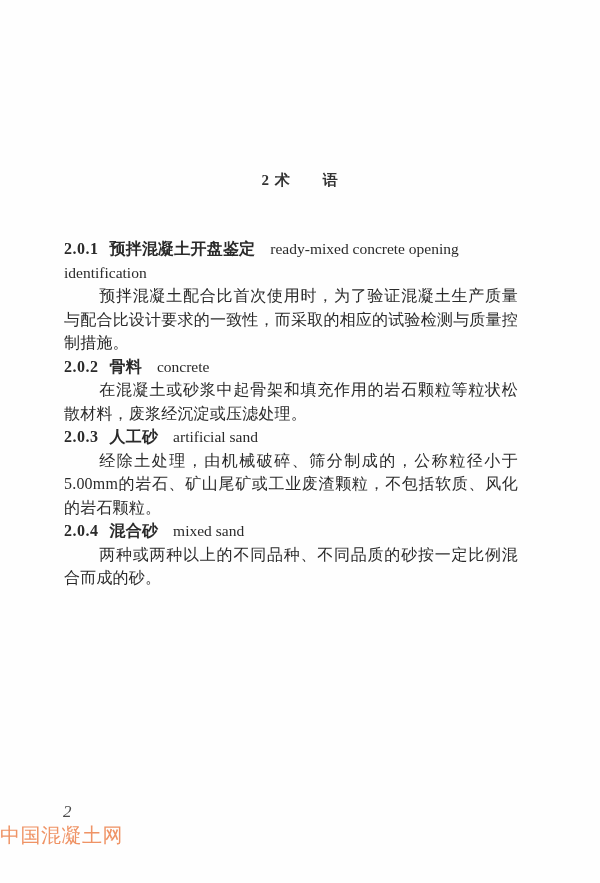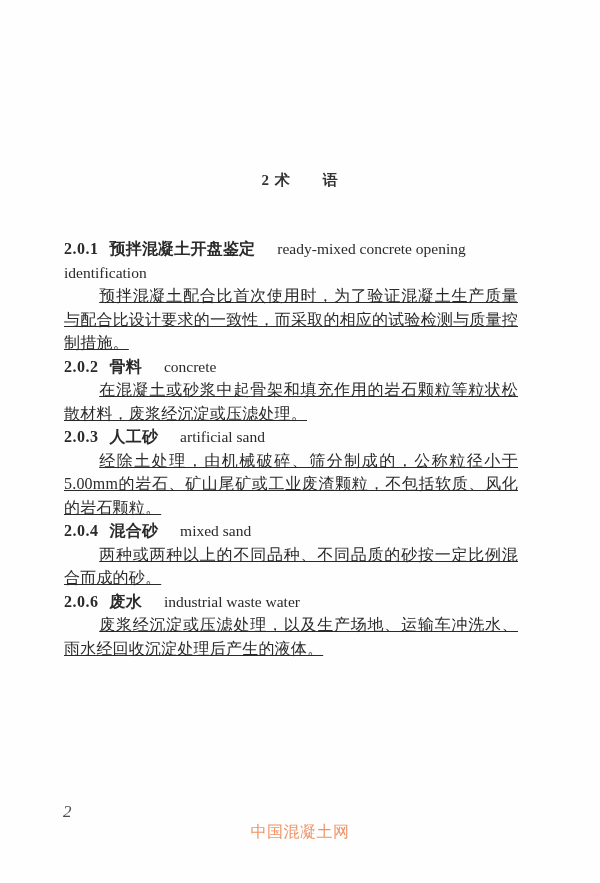--- a/index.html
+++ b/index.html
@@ -41,47 +41,46 @@
   .sec-head {
     font-weight: bold;
     text-align: left;
   }
   .sec-num {
     margin-right: 11px;
     letter-spacing: 0.5px;
     margin-top: 36px;
   }
   .sec-term {
-    margin-right: 22px;
+    margin-right: 15px;
   }
   .sec-en {
     font-weight: normal;
     font-size: 15.5px;
     letter-spacing: 0;
   }
   .sec-body {
     margin: 0;
     text-indent: 2.2em;
-    text-decoration: underline;
   }
   .page-number {
     position: absolute;
     left: 63px;
     top: 802px;
     font-size: 17px;
     font-style: italic;
     color: #4a4a4a;
   }
   .watermark {
     position: absolute;
     left: 0;
     top: 822px;
     width: 100%;
-    text-align: center;
-    font-size: 16px;
+    text-align: left;
+    font-size: 20px;
     letter-spacing: 0.5px;
     font-family: "Liberation Sans", "DejaVu Sans", sans-serif;
   }
 </style>
 </head>
 <body>
 
 <div class="page">
 
   <div class="doc-title">2 术　　语</div>
@@ -112,26 +111,20 @@
     <section>
       <div class="sec-head">
         <span class="sec-num">2.0.4</span><span class="sec-term">混合砂</span><span class="sec-en">mixed sand</span>
       </div>
       <p class="sec-body">两种或两种以上的不同品种、不同品质的砂按一定比例混合而成的砂。</p>
     </section>
 
     <section>
     </section>
 
-    <section>
-      <div class="sec-head">
-        <span class="sec-num">2.0.6</span><span class="sec-term">废水</span><span class="sec-en">industrial waste water</span>
-      </div>
-      <p class="sec-body">废浆经沉淀或压滤处理，以及生产场地、运输车冲洗水、雨水经回收沉淀处理后产生的液体。</p>
-    </section>
 
   </div>
 
   <div class="page-number" style="color: rgb(74, 74, 74);">2</div>
 
   <div class="watermark" style="color: rgb(239, 147, 101);">中国混凝土网</div>
 
 </div>
 
 </body></html>

